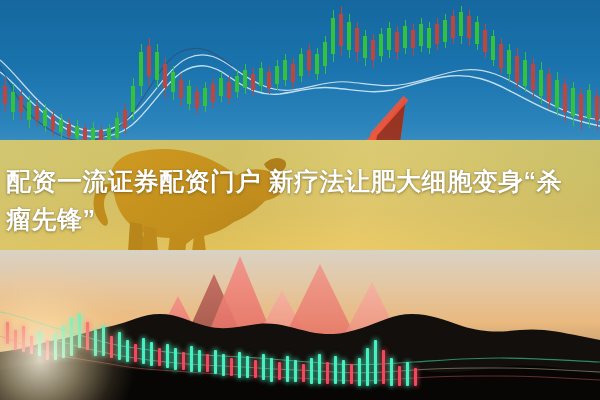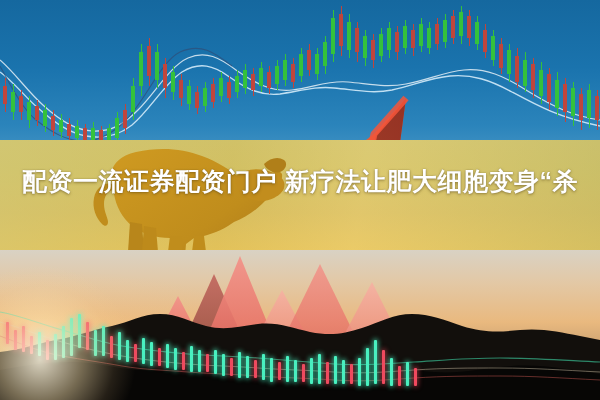--- a/index.html
+++ b/index.html
@@ -53,21 +53,21 @@
   .hills{position:absolute;left:0;top:300px;width:600px;height:100px;}
 
   
   .gcandle{position:absolute;width:3px;border-radius:1px;}
   .gup{background:#49f0c0;box-shadow:0 0 5px 1px rgba(73,240,192,.75);}
   .gdn{background:#f0495e;box-shadow:0 0 5px 1px rgba(240,73,94,.6);}
 
   
   .headline{
     position:absolute;left:0;top:162px;width:600px;
-    text-align:center;color:#ffffff;
+    text-align:left;color:#ffffff;
     font-size:25px;font-weight:bold;line-height:38px;
     letter-spacing:.5px;
     text-shadow:0 1px 3px rgba(90,70,20,.55),0 0 1px rgba(0,0,0,.35);
     padding:0 6px;box-sizing:border-box;
   }
   .hl-line{display:block;}
 </style>
 </head>
 <body>
 
@@ -563,15 +563,16 @@
       <div class="gcandle gup" style="left:406px;top:66px;height:24px;"></div>
       <div class="gcandle gdn" style="left:414px;top:72px;height:18px;"></div>
     </div>
   </div>
 
   <div class="layer" style="top:250px;height:150px;pointer-events:none;
        background:radial-gradient(circle 120px at 40px 110px,rgba(255,247,224,.85) 0%,rgba(255,231,178,.45) 35%,rgba(255,214,150,.12) 62%,rgba(0,0,0,0) 80%);"></div>
 
   <div class="headline">
     <span class="hl-line">配资一流证券配资门户 新疗法让肥大细胞变身“杀</span>
+    <span class="hl-line">瘤先锋”</span>
   </div>
 
 </div>
 
 </body></html>

